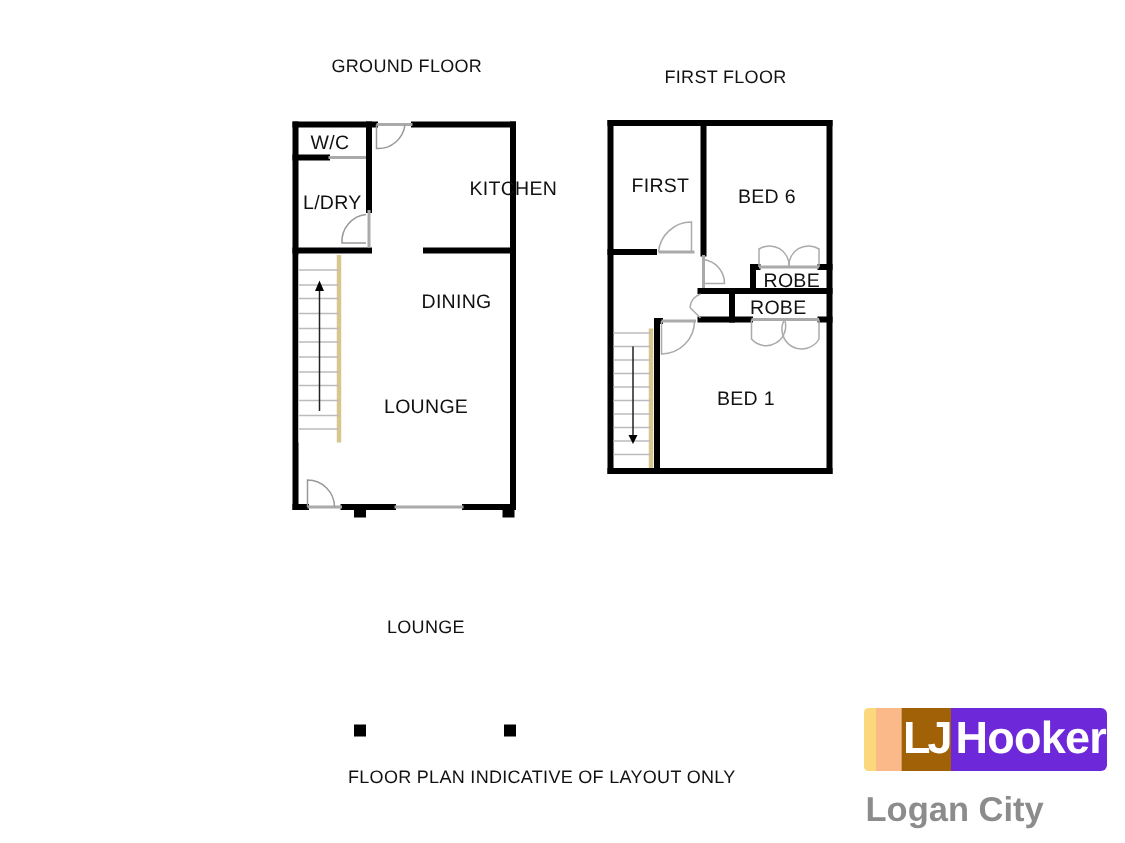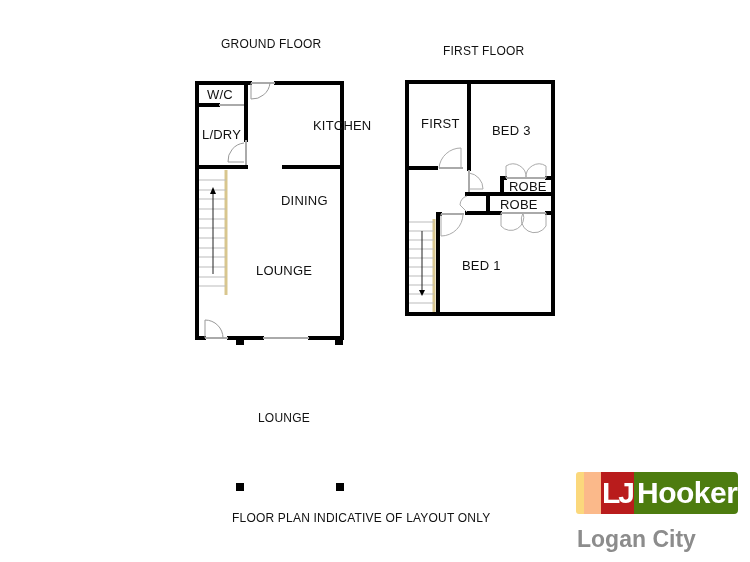--- a/index.html
+++ b/index.html
@@ -3,22 +3,22 @@
   <meta charset="utf-8">
   <style>
     html, body { margin: 0; padding: 0; background: #ffffff; }
     body { width: 750px; height: 562px; position: relative; overflow: hidden; font-family: "Liberation Sans", sans-serif; }
     .lbl { position: absolute; font-family: "Liberation Sans", sans-serif; color: #111; font-size: 12px; letter-spacing: 0.2px; white-space: nowrap; }
     .room { font-size: 13px; }
     svg.plan { position: absolute; left: 0; top: 0; }
     .logo { position: absolute; left: 576px; top: 472px; width: 162px; height: 42px; }
     .logo .bar1 { position: absolute; left: 0; top: 0; width: 8px; height: 42px; background: #fbd87c; border-radius: 3px 0 0 3px; }
     .logo .bar2 { position: absolute; left: 8px; top: 0; width: 17px; height: 42px; background: #fbb98a; }
-    .logo .lj { position: absolute; left: 25px; top: 0; width: 33px; height: 42px; background: #b91c1c; color: #fff; font-weight: bold; font-size: 30px; line-height: 42px; text-align: center; font-family: "Liberation Sans", sans-serif; letter-spacing: -2px; }
-    .logo .hk { position: absolute; left: 58px; top: 0; width: 104px; height: 42px; background: #4d7c0f; color: #fff; font-weight: bold; font-size: 30px; line-height: 42px; text-align: left; padding-left: 3px; box-sizing: border-box; border-radius: 0 4px 4px 0; font-family: "Liberation Sans", sans-serif; letter-spacing: -0.5px; }
+    .logo .lj { position: absolute; left: 25px; top: 0; width: 33px; height: 42px; background: #a16207; color: #fff; font-weight: bold; font-size: 30px; line-height: 42px; text-align: center; font-family: "Liberation Sans", sans-serif; letter-spacing: -2px; }
+    .logo .hk { position: absolute; left: 58px; top: 0; width: 104px; height: 42px; background: #6d28d9; color: #fff; font-weight: bold; font-size: 30px; line-height: 42px; text-align: left; padding-left: 3px; box-sizing: border-box; border-radius: 0 4px 4px 0; font-family: "Liberation Sans", sans-serif; letter-spacing: -0.5px; }
     .logo-sub { position: absolute; left: 577px; top: 526px; font-size: 23px; font-weight: bold; color: #8c8c8c; font-family: "Liberation Sans", sans-serif; }
   </style>
 </head>
 <body>
 
 <svg class="plan" width="750" height="562" viewBox="0 0 750 562" xmlns="http://www.w3.org/2000/svg">
 
   <g stroke="#000" stroke-width="4" fill="none" stroke-linecap="square">
 
     <line x1="197" y1="83" x2="250" y2="83"></line>
@@ -147,24 +147,24 @@
 <div class="lbl" style="left:221px; top:37px;">GROUND FLOOR</div>
 <div class="lbl" style="left:443px; top:44px;">FIRST FLOOR</div>
 
 <div class="lbl room" style="left:207px; top:87px;">W/C</div>
 <div class="lbl room" style="left:202px; top:127px;">L/DRY</div>
 <div class="lbl room" style="left:265px; top:118px;margin-left:48px;">KITCHEN</div>
 <div class="lbl room" style="left:281px; top:193px;">DINING</div>
 <div class="lbl room" style="left:256px; top:263px;">LOUNGE</div>
 
 <div class="lbl room" style="left:421px; top:116px;">FIRST</div>
-<div class="lbl room" style="left:492px; top:123px;">BED 3</div>
+<div class="lbl room" style="left:492px; top:123px;">BED 6</div>
 <div class="lbl room" style="left:509px; top:179px;">ROBE</div>
 <div class="lbl room" style="left:500px; top:197px;">ROBE</div>
-<div class="lbl room" style="left:462px; top:258px;">BED 1</div>
+<div class="lbl room" style="left:478px; top:258px;">BED 1</div>
 
 <div class="lbl" style="left:258px; top:411px;">LOUNGE</div>
 <div class="lbl" style="left:232px; top:511px;text-align:center;">FLOOR PLAN INDICATIVE OF LAYOUT ONLY</div>
 
 <div class="logo">
   <div class="bar1"></div>
   <div class="bar2"></div>
   <div class="lj">LJ</div>
   <div class="hk">Hooker</div>
 </div>

